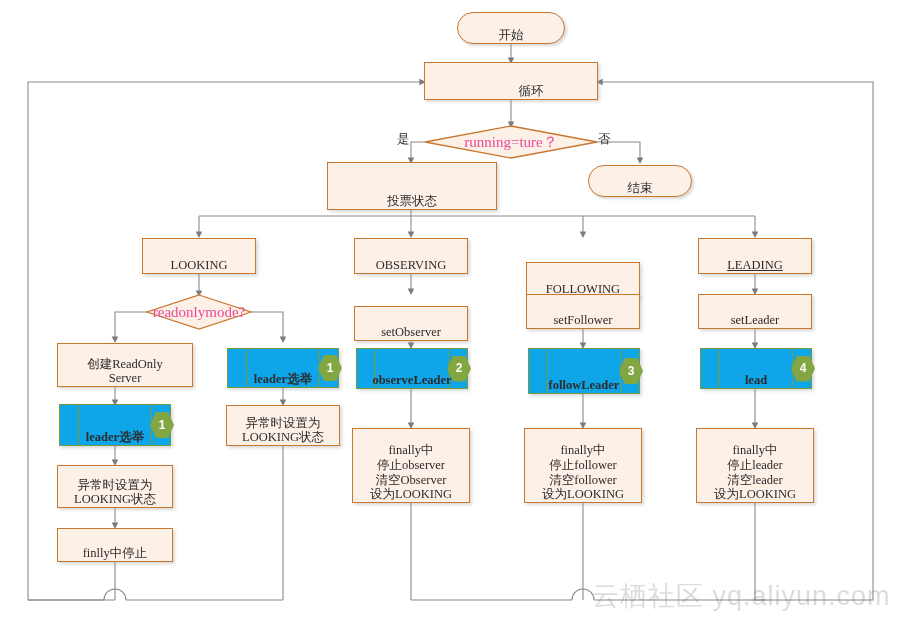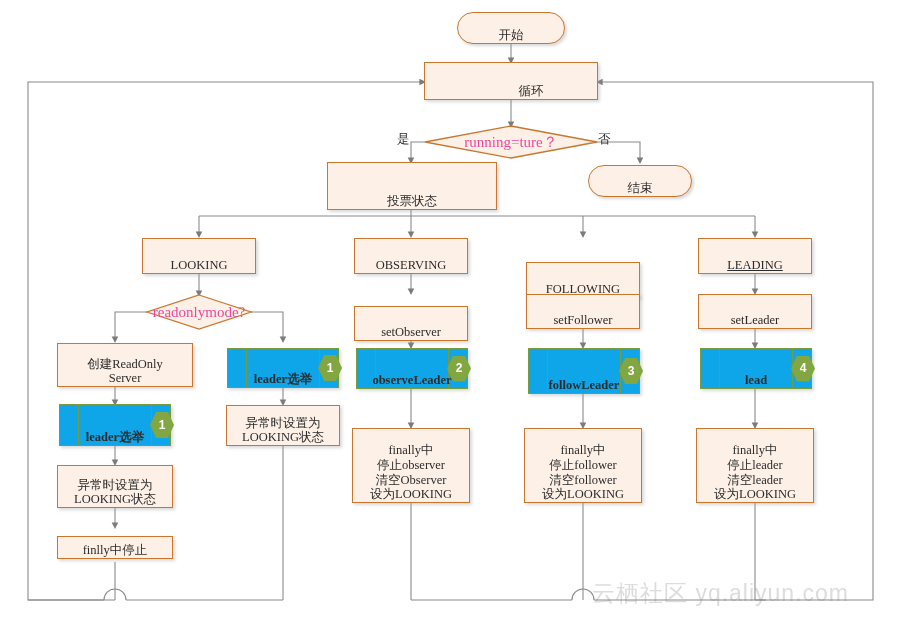--- a/index.html
+++ b/index.html
@@ -99,21 +99,21 @@
   .edge-label {
     position: absolute;
     font-size: 12.5px;
     color: #2b2b2b;
     z-index: 5;
   }
   #watermark {
     position: absolute;
     left: 592px;
     top: 578px;
-    font-size: 23px;
+    font-size: 27px;
     letter-spacing: 1px;
     color: rgba(120,120,120,0.26);
     font-family: "Liberation Sans", sans-serif;
     white-space: nowrap;
     z-index: 8;
     pointer-events: none;
   }
 </style>
 </head>
 <body>
@@ -245,21 +245,21 @@
     <span class="rule right"></span>
     <span class="glabel">leader选举</span>
     <span class="badge">1</span>
   </div>
 
   <div class="node peach" style="left:57px; top:465px; width:116px; height:43px;">
     <span>异常时设置为
 LOOKING状态</span>
   </div>
 
-  <div class="node peach" style="left:57px; top:528px; width:116px; height:23px;margin-top:8px;">
+  <div class="node peach" style="left:57px; top:528px; width:116px; height:34px;">
     <span>finlly中停止</span>
   </div>
 
   <div class="node green" style="left:227px; top:348px; width:112px; height:40px;">
     <span class="rule left"></span>
     <span class="rule right"></span>
     <span class="glabel">leader选举</span>
     <span class="badge">1</span>
   </div>
 

